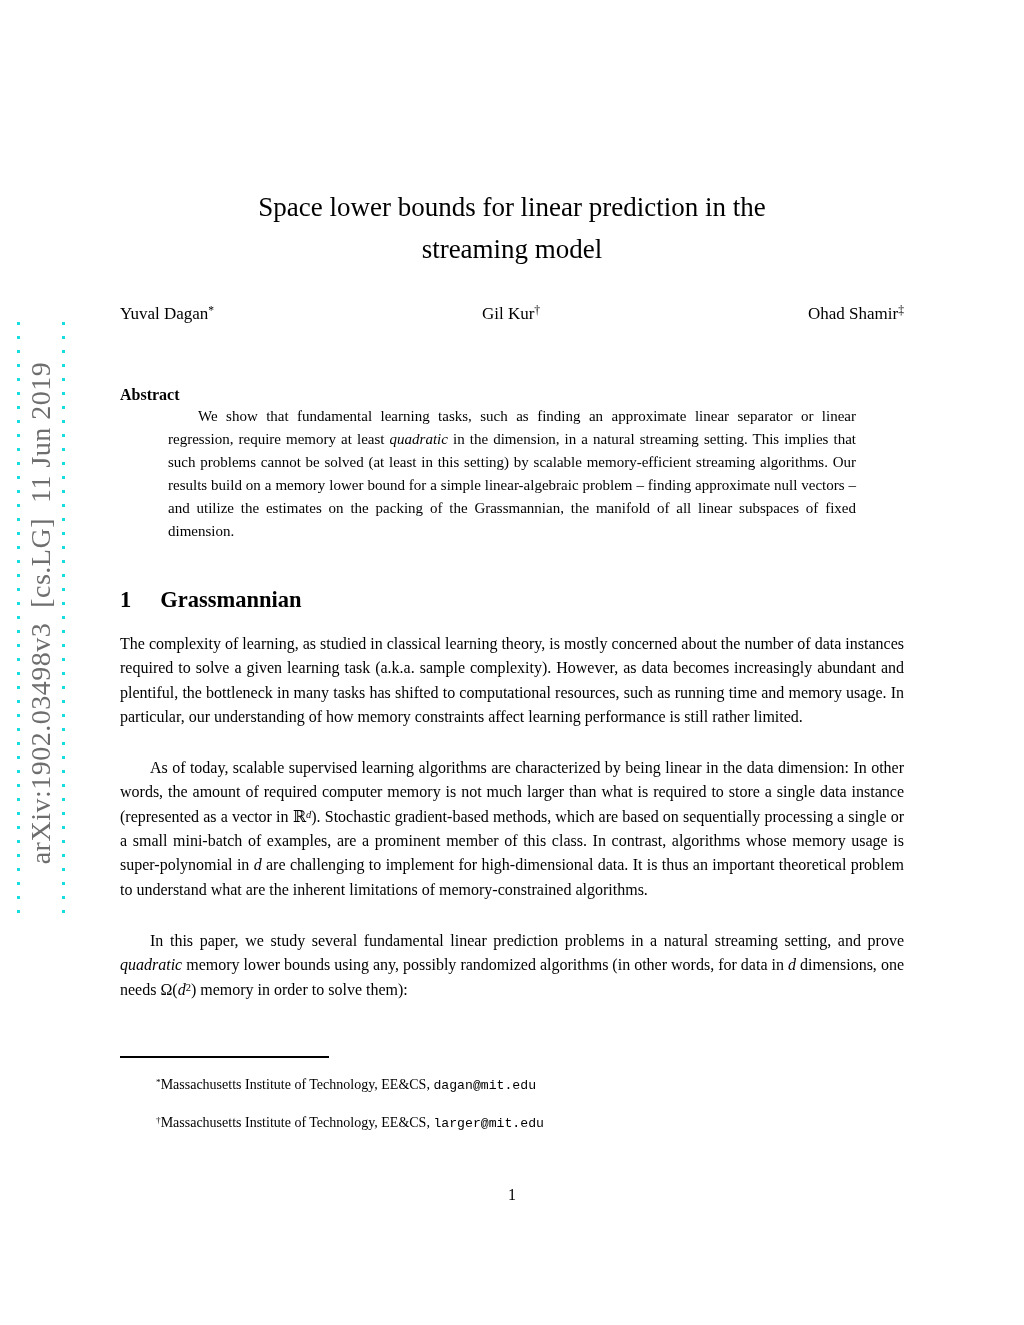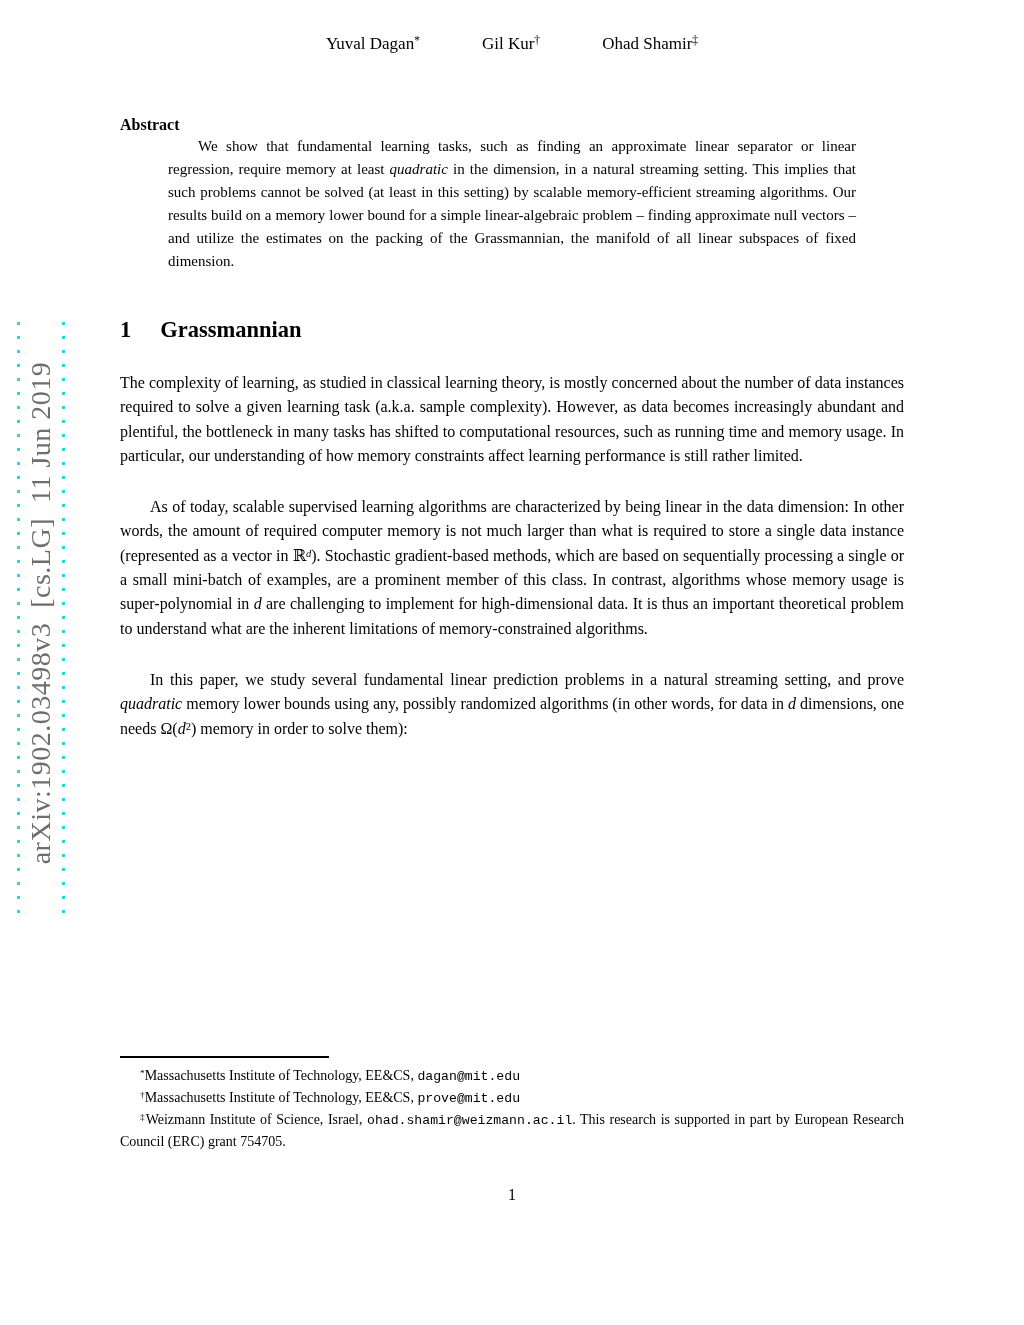--- a/index.html
+++ b/index.html
@@ -55,21 +55,21 @@
   .paper-title {
     margin: 186px 0 0 0;
     font-size: 27px;
     font-weight: normal;
     line-height: 42px;
     text-align: center;
   }
   .authors {
     margin-top: 34px;
     display: flex;
-    justify-content: center;
+    justify-content: space-between;
     gap: 62px;
     font-size: 17px;
   }
   .author .mark {
     font-size: 0.68em;
     vertical-align: 0.45em;
     line-height: 0;
   }
   .abstract-heading {
     margin: 62px 0 0 0;
@@ -89,21 +89,21 @@
     font-size: 22.5px;
     font-weight: bold;
   }
   .section-heading .sec-title { margin-left: 29px; }
   .para {
     margin: 0;
     font-size: 16px;
     line-height: 24.3px;
     text-align: justify;
   }
-  .para.first { margin-top: 28px; font-family: Liberation Serif, serif; }
+  .para.first { margin-top: 19px; font-family: Liberation Serif, serif; }
   .para.indented { text-indent: 30px; margin-top: 27px; }
 
   
   .rs-i { font-style: italic; }
   .rs-sup { font-size: 0.66em; vertical-align: 0.42em; line-height: 0; }
   .rs-m { font-family: "Liberation Mono", "DejaVu Sans Mono", monospace; font-size: 0.94em; }
 
   
   .footnote-block {
     position: absolute;
@@ -111,21 +111,21 @@
     top: 1056px;
     width: 784px;
   }
   .footnote-rule {
     width: 209px;
     height: 0;
     border-top: 2px solid #000;
     margin-bottom: 7px;
   }
   .footnote {
-    margin: 0;
+    margin: 16px;
     font-size: 14px;
     line-height: 21px;
     text-align: justify;
     text-indent: 20px;
   }
 
   .page-number {
     position: absolute;
     left: 120px;
     top: 1186px;
@@ -138,20 +138,23 @@
 <body>
 
 <div class="arxiv-banner">
   <div class="dotline"></div>
   <div class="arxiv-text">arXiv:1902.03498v3  [cs.LG]  11 Jun 2019</div>
   <div class="dotline"></div>
 </div>
 
 <div class="content">
 
+  <h1 class="paper-title"><span>Space lower bounds for linear prediction in the</span><br>
+    <span>streaming model</span>
+  </h1>
 
   <div class="authors">
     <span class="author"><span>Yuval Dagan</span><span class="mark">*</span></span>
     <span class="author"><span>Gil Kur</span><span class="mark">†</span></span>
     <span class="author"><span>Ohad Shamir</span><span class="mark">‡</span></span>
   </div>
 
   <div class="abstract-heading">Abstract</div>
   <p class="abstract-body"><span>We show that fundamental learning tasks, such as finding an approximate linear separator or linear regression, require memory at least </span><span class="rs-i">quadratic</span><span> in the dimension, in a natural streaming setting. This implies that such problems cannot be solved (at least in this setting) by scalable memory-efficient streaming algorithms. Our results build on a memory lower bound for a simple linear-algebraic problem – finding approximate null vectors – and utilize the estimates on the packing of the Grassmannian, the manifold of all linear subspaces of fixed dimension.</span></p>
 
@@ -160,17 +163,16 @@
 
   <p class="para first"><span>The complexity of learning, as studied in classical learning theory, is mostly concerned about the number of data instances required to solve a given learning task (a.k.a. sample complexity). However, as data becomes increasingly abundant and plentiful, the bottleneck in many tasks has shifted to computational resources, such as running time and memory usage. In particular, our understanding of how memory constraints affect learning performance is still rather limited.</span></p>
   <p class="para indented"><span>As of today, scalable supervised learning algorithms are characterized by being linear in the data dimension: In other words, the amount of required computer memory is not much larger than what is required to store a single data instance (represented as a vector in </span><span>ℝ</span><span class="rs-sup rs-i">d</span><span>). Stochastic gradient-based methods, which are based on sequentially processing a single or a small mini-batch of examples, are a prominent member of this class. In contrast, algorithms whose memory usage is super-polynomial in </span><span class="rs-i">d</span><span> are challenging to implement for high-dimensional data. It is thus an important theoretical problem to understand what are the inherent limitations of memory-constrained algorithms.</span></p>
   <p class="para indented"><span>In this paper, we study several fundamental linear prediction problems in a natural streaming setting, and prove </span><span class="rs-i">quadratic</span><span> memory lower bounds using any, possibly randomized algorithms (in other words, for data in </span><span class="rs-i">d</span><span> dimensions, one needs Ω(</span><span class="rs-i">d</span><span class="rs-sup">2</span><span>) memory in order to solve them):</span></p>
 
 </div>
 
 <div class="footnote-block">
   <div class="footnote-rule"></div>
   <p class="footnote"><span class="rs-sup">*</span><span>Massachusetts Institute of Technology, EE&amp;CS, </span><span class="rs-m">dagan@mit.edu</span></p>
-  <p class="footnote"><span class="rs-sup">†</span><span>Massachusetts Institute of Technology, EE&amp;CS, </span><span class="rs-m">prove@mit.edu</span></p>
-  <p class="footnote"><span class="rs-sup">‡</span><span>Weizmann Institute of Science, Israel, </span><span class="rs-m">ohad.shamir@weizmann.ac.il</span><span>. This research is supported in part by European Research Council (ERC) grant 754705.</span></p>
+  <p class="footnote"><span class="rs-sup">†</span><span>Massachusetts Institute of Technology, EE&amp;CS, </span><span class="rs-m">larger@mit.edu</span></p>
 </div>
 
 <div class="page-number">1</div>
 
 </body></html>

